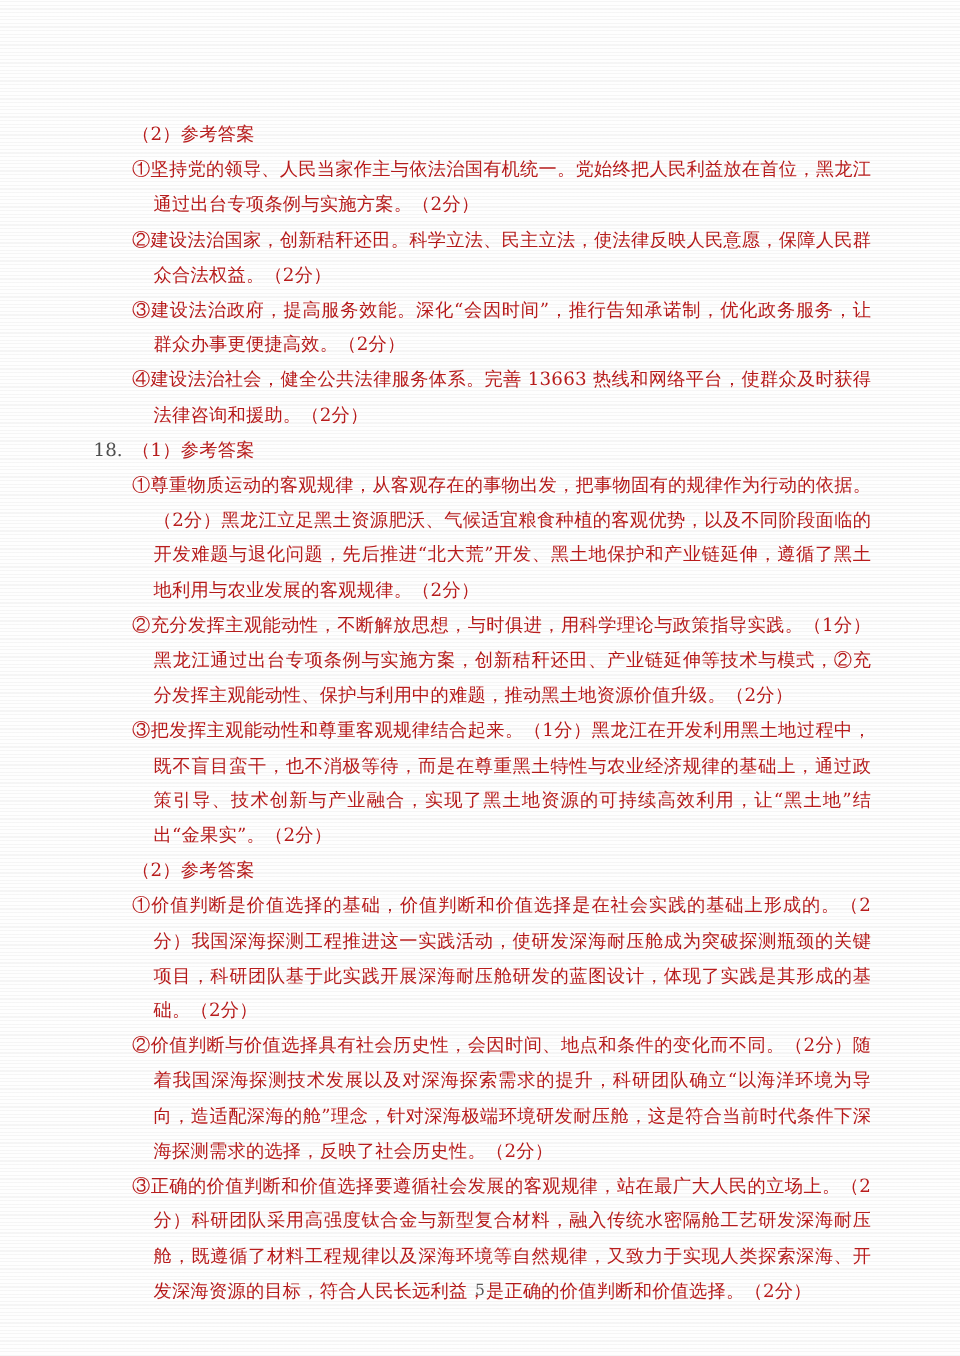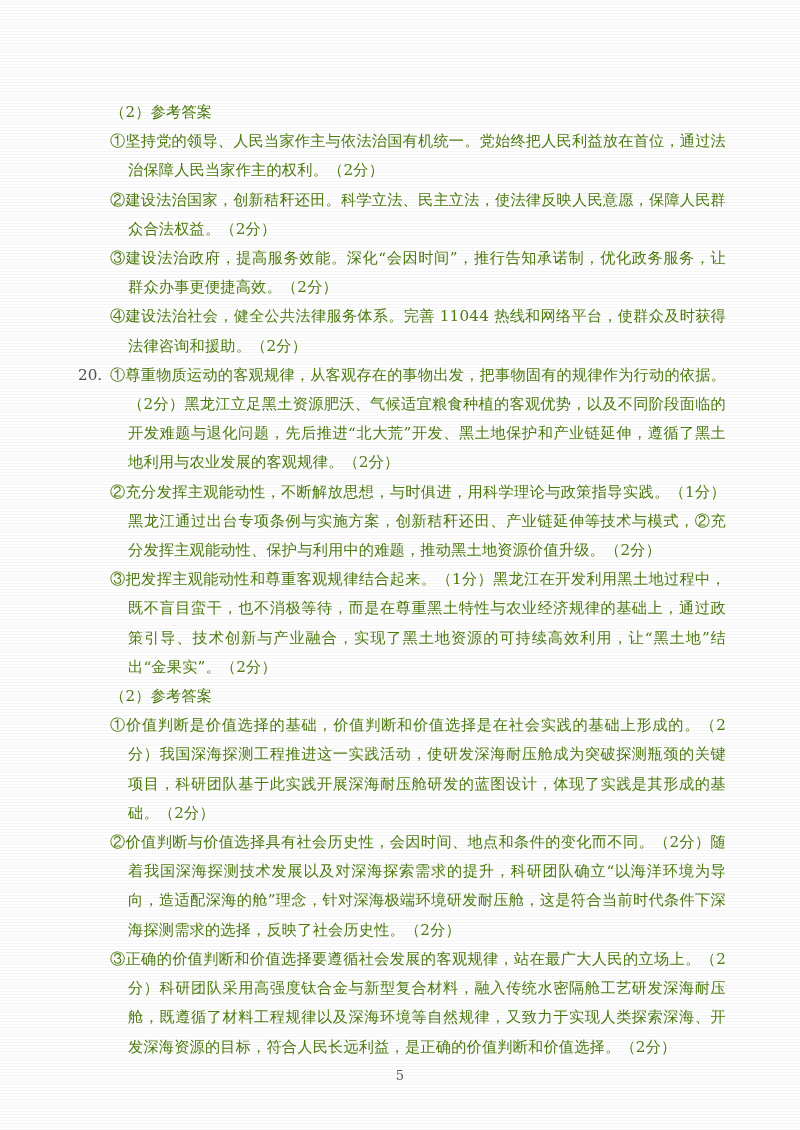--- a/index.html
+++ b/index.html
@@ -32,21 +32,21 @@
   }
 
   
   .para {
     font-size: 15.2px;
     line-height: 29.2px;
     letter-spacing: 0.2px;
     text-align: justify;
     text-justify: inter-character;
     word-break: break-all;
-    color: #4d7c0f;
+    color: #b91c1c;
     margin: 0;
     -webkit-font-smoothing: none;
   }
 
   
   .heading {
     padding-left: 32px;
   }
   
   .hang {
@@ -95,32 +95,33 @@
 </head>
 <body>
 
 <div id="page">
 
   <div id="content">
 
     <div>
       <p class="para heading">（2）参考答案</p>
 
-      <p class="para hang">①坚持党的领导、人民当家作主与依法治国有机统一。党始终把人民利益放在首位，通过法治保障人民当家作主的权利。（2分）</p>
+      <p class="para hang">①坚持党的领导、人民当家作主与依法治国有机统一。党始终把人民利益放在首位，黑龙江通过出台专项条例与实施方案。（2分）</p>
 
       <p class="para hang">②建设法治国家，创新秸秆还田。科学立法、民主立法，使法律反映人民意愿，保障人民群众合法权益。（2分）</p>
 
       <p class="para hang">③建设法治政府，提高服务效能。深化“会因时间”，推行告知承诺制，优化政务服务，让群众办事更便捷高效。（2分）</p>
 
-      <p class="para hang">④建设法治社会，健全公共法律服务体系。完善 11044 热线和网络平台，使群众及时获得法律咨询和援助。（2分）</p>
+      <p class="para hang">④建设法治社会，健全公共法律服务体系。完善 13663 热线和网络平台，使群众及时获得法律咨询和援助。（2分）</p>
     </div>
 
     <div class="qblock">
-      <span class="qnum">20.</span>
+      <span class="qnum">18.</span>
 
+      <p class="para qheading">（1）参考答案</p>
 
       <p class="para hang">①尊重物质运动的客观规律，从客观存在的事物出发，把事物固有的规律作为行动的依据。（2分）黑龙江立足黑土资源肥沃、气候适宜粮食种植的客观优势，以及不同阶段面临的开发难题与退化问题，先后推进“北大荒”开发、黑土地保护和产业链延伸，遵循了黑土地利用与农业发展的客观规律。（2分）</p>
 
       <p class="para hang">②充分发挥主观能动性，不断解放思想，与时俱进，用科学理论与政策指导实践。（1分）黑龙江通过出台专项条例与实施方案，创新秸秆还田、产业链延伸等技术与模式，②充分发挥主观能动性、保护与利用中的难题，推动黑土地资源价值升级。（2分）</p>
 
       <p class="para hang">③把发挥主观能动性和尊重客观规律结合起来。（1分）黑龙江在开发利用黑土地过程中，既不盲目蛮干，也不消极等待，而是在尊重黑土特性与农业经济规律的基础上，通过政策引导、技术创新与产业融合，实现了黑土地资源的可持续高效利用，让“黑土地”结出“金果实”。（2分）</p>
     </div>
 
     <div>
       <p class="para heading">（2）参考答案</p>

